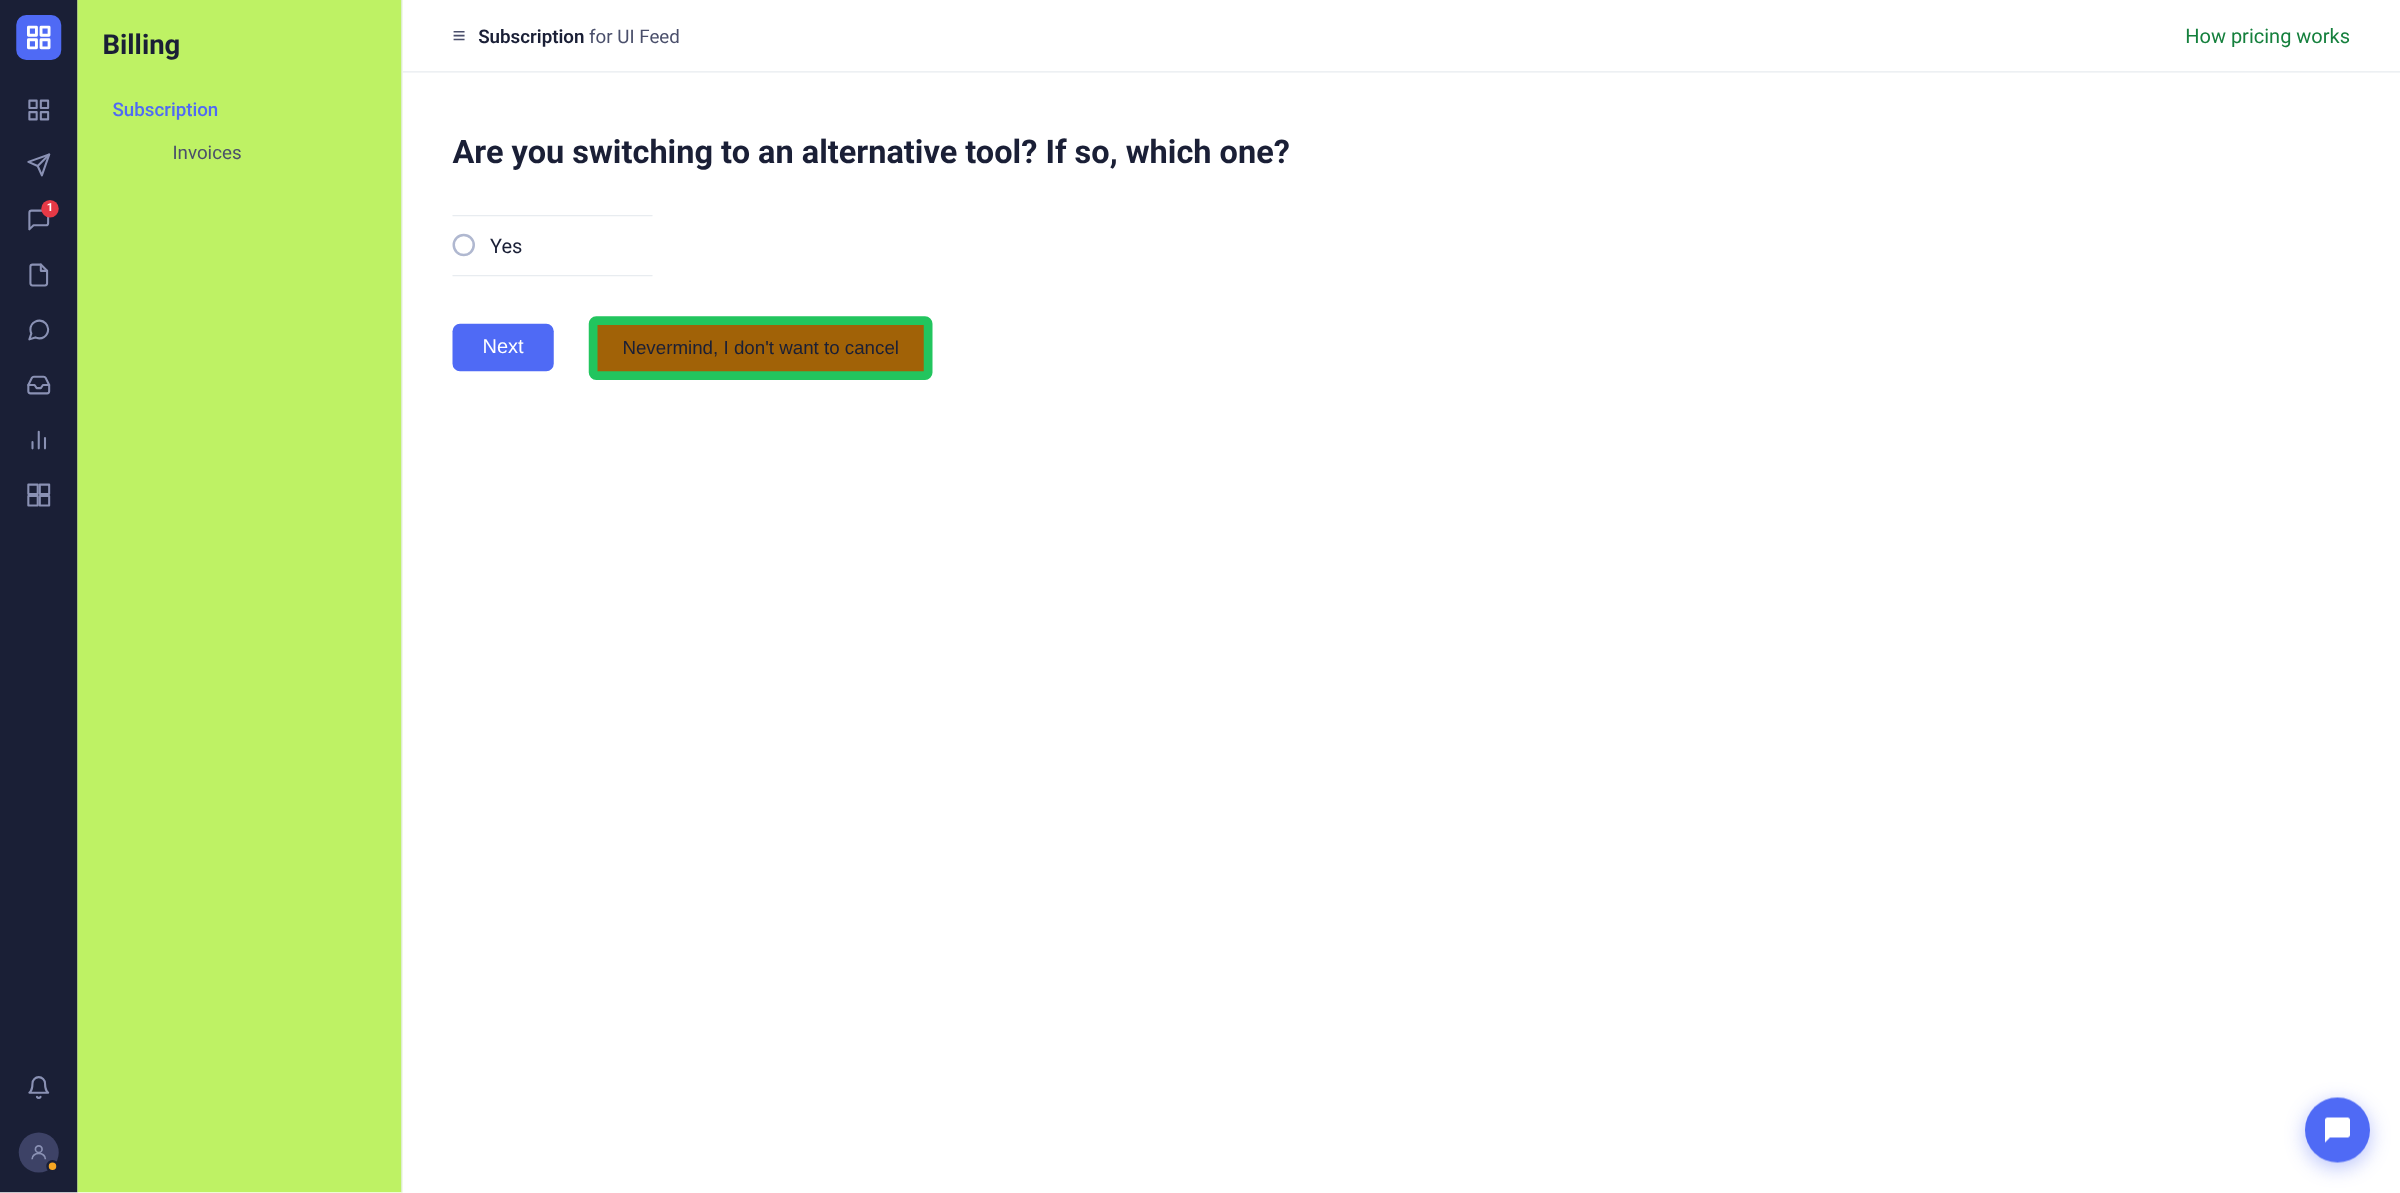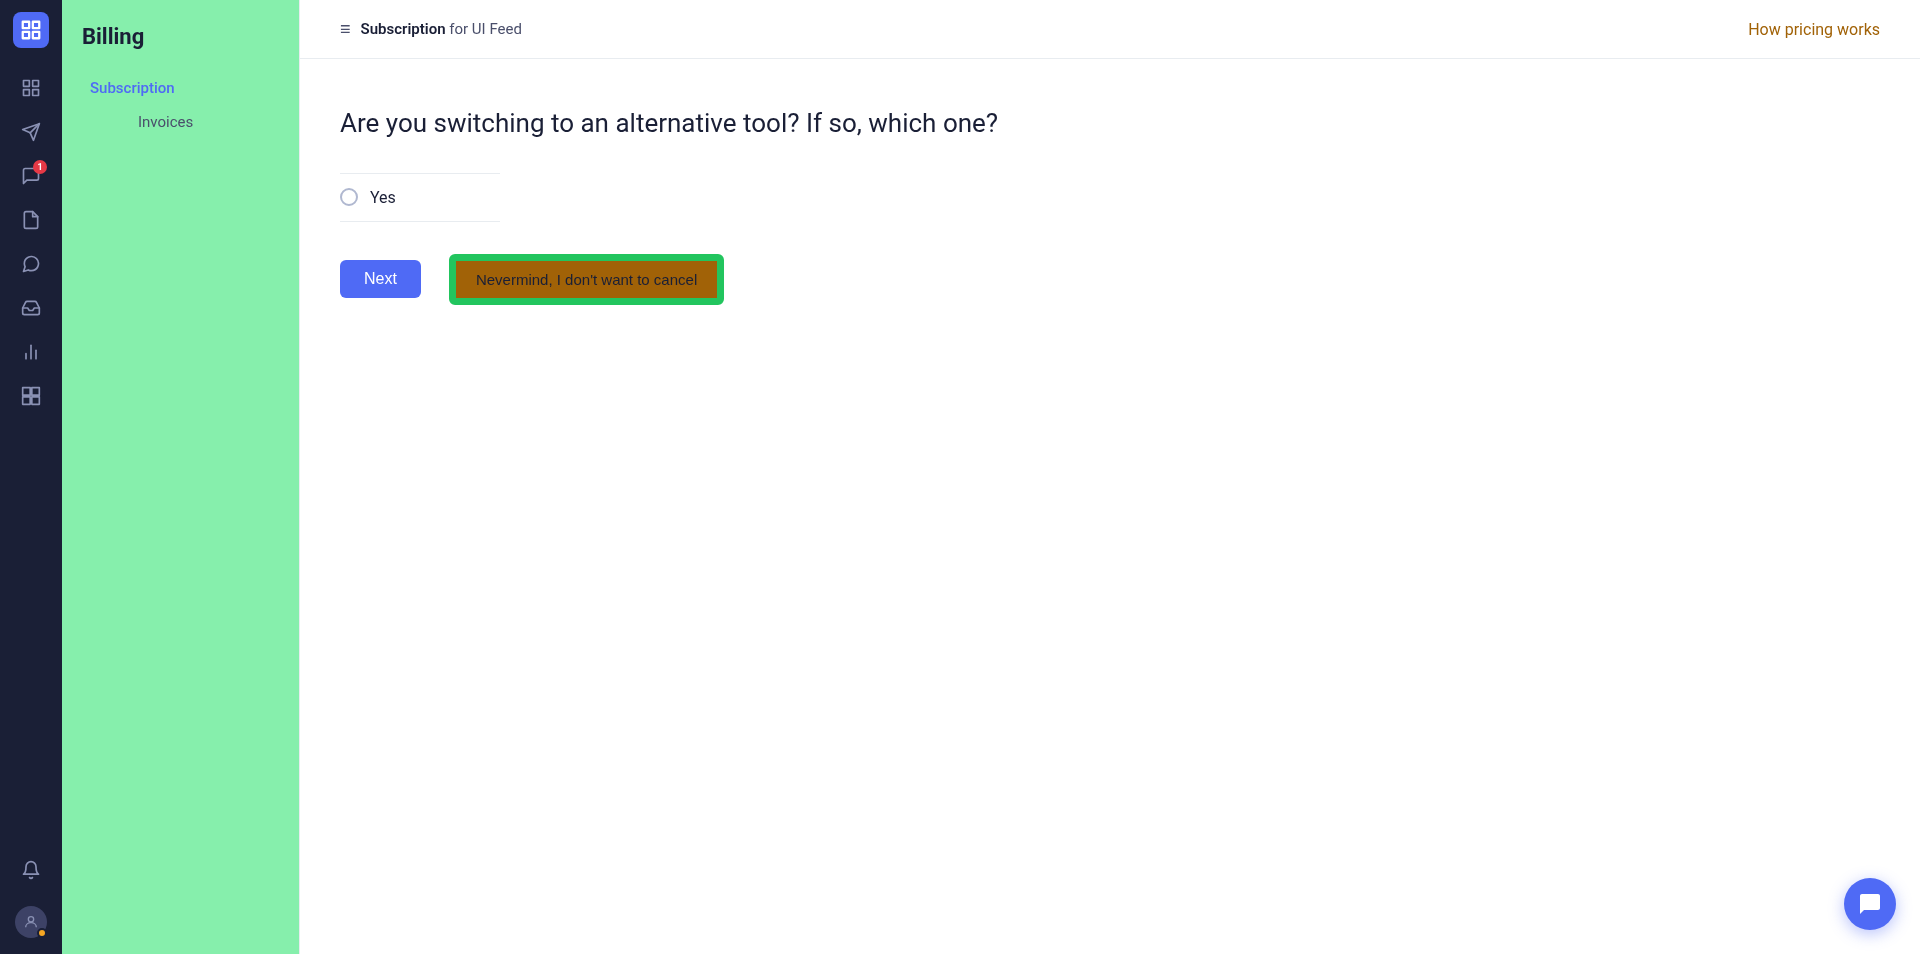--- a/index.html
+++ b/index.html
@@ -60,25 +60,25 @@
       position: absolute;
       bottom: 0; right: 0;
       width: 10px; height: 10px;
       background: #f5a623;
       border-radius: 50%;
       border: 2px solid #1a1f36;
     }
 
     
     .left-sidebar {
-      width: 238px;
+      width: 260px;
       border-right: 1px solid #e8ecf0;
       padding: 24px 20px;
       flex-shrink: 0;
-      background: #86efac;
+      background: #bef264;
     }
     .sidebar-title {
       font-size: 22px;
       font-weight: 700;
       color: #1a1f36;
       margin-bottom: 24px;
     }
     .sidebar-menu-item {
       display: block;
       padding: 6px 8px;
@@ -126,34 +126,34 @@
     .header-title {
       font-size: 15px;
       font-weight: 400;
       color: #4a4f6b;
     }
     .header-title .title-bold {
       font-weight: 600;
       color: #1a1f36;
     }
     .how-pricing-link {
-      color: #a16207;
+      color: #15803d;
       font-size: 16px;
       text-decoration: none;
       cursor: pointer;
       font-weight: 400;
     }
 
     
     .content-area {
       padding: 48px 40px;
     }
     .question-title {
       font-size: 26px;
-      font-weight: 400;
+      font-weight: 700;
       color: #1a1f36;
       margin-bottom: 32px;
       line-height: 1.3;
     }
 
     
     .radio-options {
       display: flex;
       flex-direction: column;
       gap: 0;

